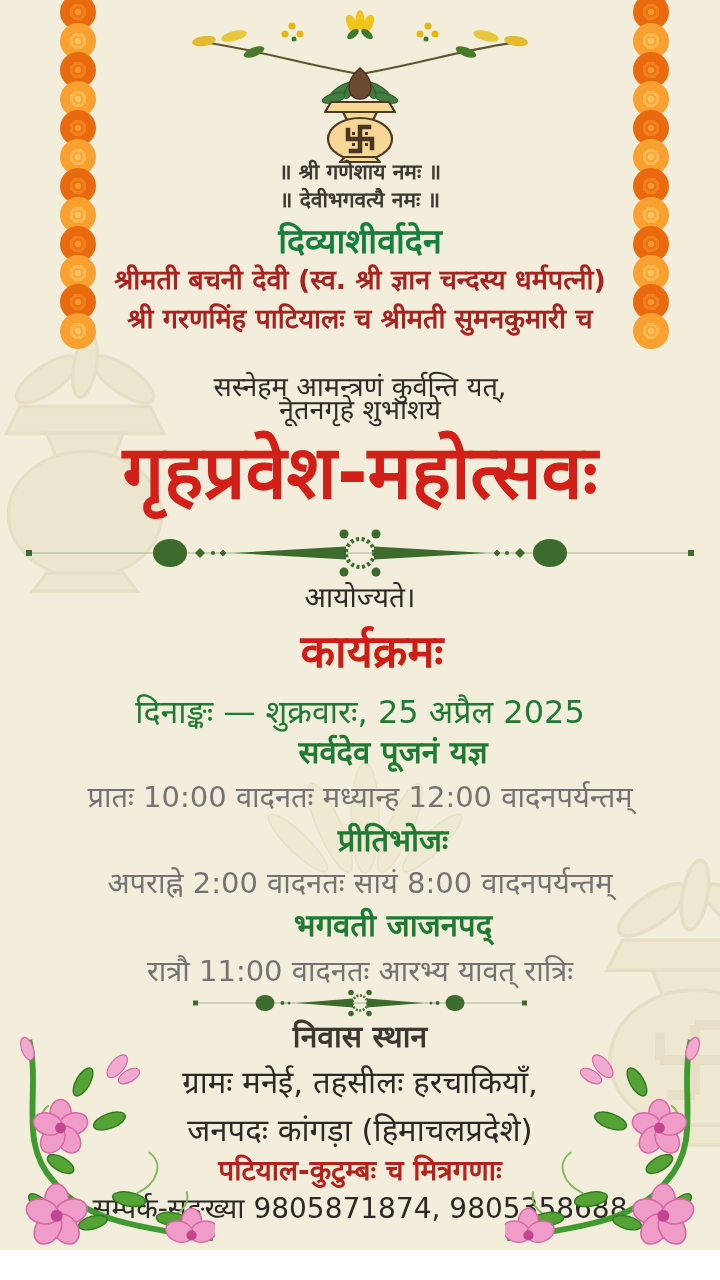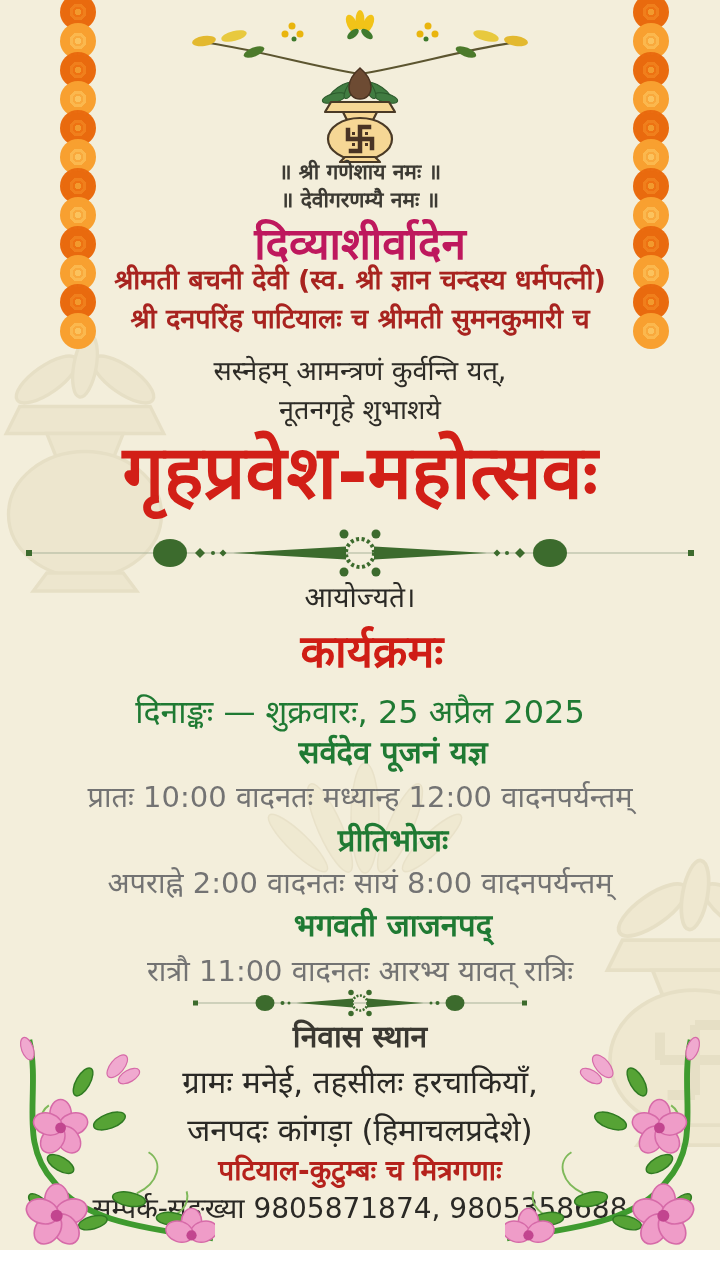--- a/index.html
+++ b/index.html
@@ -1,20 +1,20 @@
 <!DOCTYPE html>
 <html><head>
 <meta charset="utf-8">
 <style>
   html,body{margin:0;padding:0;}
   body{font-family:"DejaVu Sans","Liberation Sans",sans-serif;}
   .card{position:relative;width:720px;height:1250px;background:#f3eedb;overflow:hidden;}
   .line{position:absolute;left:0;width:100%;text-align:center;white-space:nowrap;}
   .inv{font-size:21px;line-height:28px;font-weight:700;color:#3c3a33;}
-  .green-head{font-size:44px;line-height:44px;font-weight:700;color:#be185d;}
+  .green-head{font-size:34px;line-height:44px;font-weight:700;color:#15803d;font-family:Liberation Mono, monospace;}
   .maroon{font-size:27px;line-height:40px;font-weight:700;color:#a8231f;}
   .invite-t{font-size:27px;line-height:38px;font-weight:500;color:#2e2c27;}
   .big-title{font-size:74px;line-height:96px;font-weight:700;color:#d21f17;}
   .plain{font-size:28px;line-height:36px;color:#2a2925;}
   .prog-head{font-size:45px;line-height:52px;font-weight:700;color:#cf1d15;margin-left:12px;}
   .date-line{font-size:32px;line-height:44px;font-weight:400;color:#1f7a33;}
   .event-name{font-size:31px;line-height:42px;font-weight:700;color:#1f7a33;margin-left:33px;}
   .event-time{font-size:29px;line-height:40px;color:#737373;}
   .venue-head{font-size:30px;line-height:38px;font-weight:700;color:#3a3831;}
   .venue-line{font-size:31px;line-height:44px;color:#2a2925;}
@@ -159,25 +159,25 @@
     </g>
     <g fill="#4a3424">
       <rect x="47" y="66" width="3" height="3"></rect>
         <rect x="60" y="66" width="3" height="3"></rect>
       <rect x="47" y="77" width="3" height="3"></rect>
         <rect x="60" y="77" width="3" height="3"></rect>
     </g>
   </svg>
 
   <div class="line inv" style="top:158px">॥ श्री गणेशाय नमः ॥</div>
-  <div class="line inv" style="top:186px">॥ देवीगरणम्यै नमः ॥</div>
+  <div class="line inv" style="top:186px">॥ देवीभगवत्यै नमः ॥</div>
   <div class="line green-head" style="top:222px">दिव्याशीर्वादेन</div>
   <div class="line maroon" style="top:260px">श्रीमती बचनी देवी (स्व. श्री ज्ञान चन्दस्य धर्मपत्नी)</div>
-  <div class="line maroon" style="top:299px">श्री दनपरिंह पाटियालः च श्रीमती सुमनकुमारी च</div>
-  <div class="line invite-t" style="top:352px">सस्नेहम् आमन्त्रणं कुर्वन्ति यत्,</div>
+  <div class="line maroon" style="top:299px">श्री गरणमिंह पाटियालः च श्रीमती सुमनकुमारी च</div>
+  <div class="line invite-t" style="top:368px">सस्नेहम् आमन्त्रणं कुर्वन्ति यत्,</div>
   <div class="line invite-t" style="top:391px">नूतनगृहे शुभाशये</div>
   <div class="line big-title" style="top:424px">गृहप्रवेश-महोत्सवः</div>
 
   <svg class="divider-big" width="680" height="56" viewBox="0 0 680 56">
     <path d="M10 28 H670" stroke="#a9b39a" stroke-width="1"></path>
     <rect x="6" y="25" width="6" height="6" fill="#3c6b2d"></rect>
     <rect x="668" y="25" width="6" height="6" fill="#3c6b2d"></rect>
     <ellipse cx="150" cy="28" rx="17" ry="14" fill="#3c6b2d"></ellipse>
     <ellipse cx="530" cy="28" rx="17" ry="14" fill="#3c6b2d"></ellipse>
     <polygon points="180,23 185,28 180,33 175,28" fill="#3c6b2d"></polygon>

